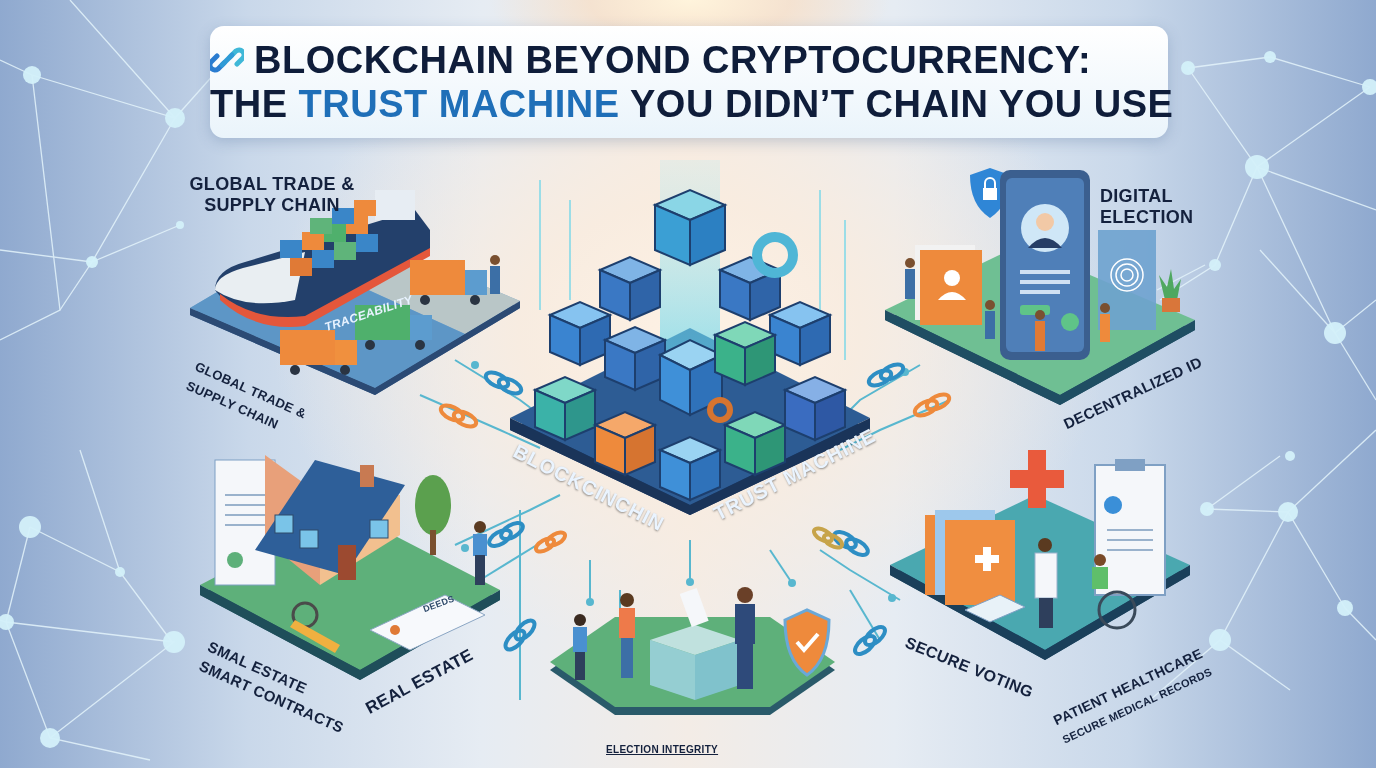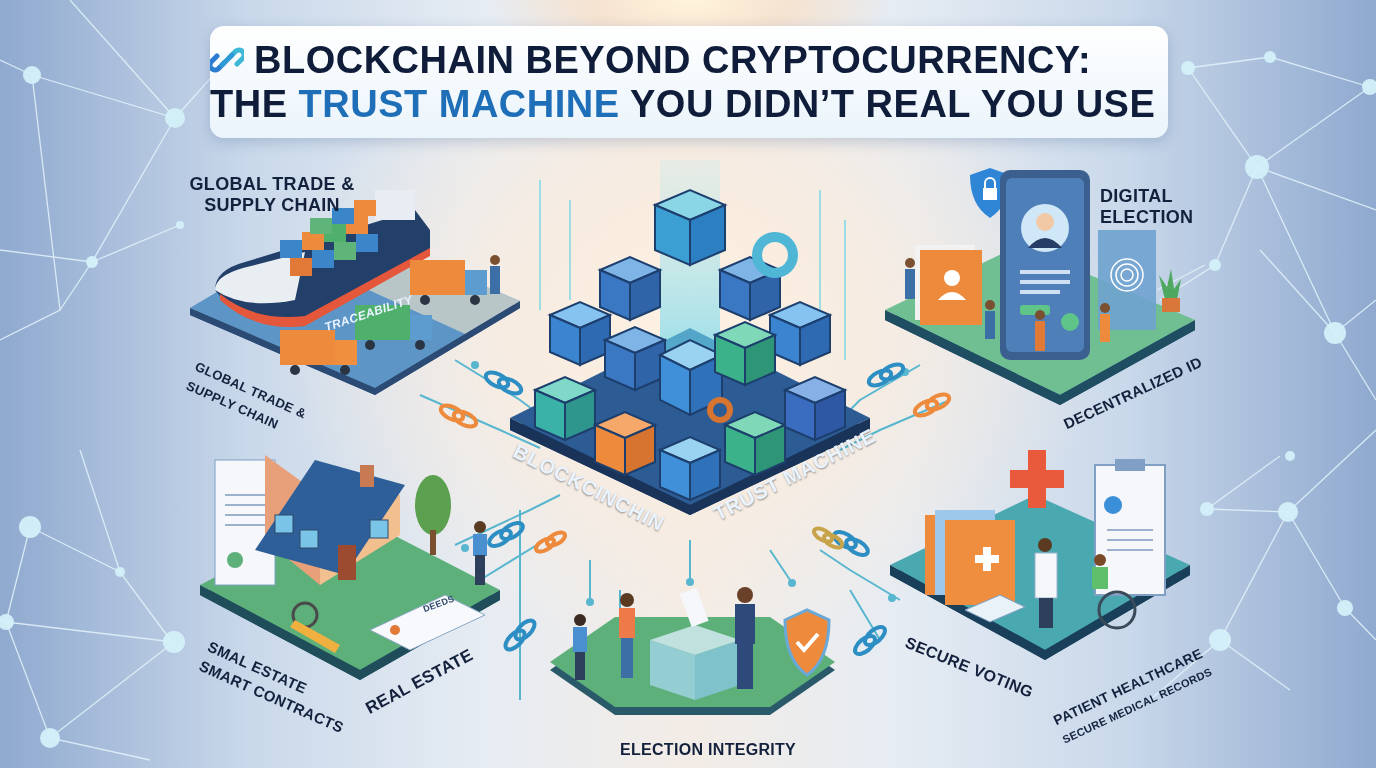--- a/index.html
+++ b/index.html
@@ -169,21 +169,21 @@
   <div class="title-line">
     <svg class="chain-icon" width="34" height="34" viewBox="0 0 34 34">
       <g fill="none" stroke-width="5" stroke-linecap="round">
         <path d="M14 20 L8 26 a5 5 0 0 1 -7 -7 L7 13" stroke="#2a7cd0"></path>
         <path d="M20 14 L26 8 a5 5 0 0 1 7 7 L27 21" stroke="#3fb8d8"></path>
         <path d="M12 22 L22 12" stroke="#2f9bd6"></path>
       </g>
     </svg><span>BLOCKCHAIN BEYOND CRYPTOCURRENCY:</span>
   </div>
   <div class="title-line">
-    <span>THE </span><span class="accent">TRUST MACHINE</span><span> YOU DIDN’T REAL YOU USE</span>
+    <span>THE </span><span class="accent">TRUST MACHINE</span><span> YOU DIDN’T CHAIN YOU USE</span>
   </div>
 </div>
 
 <svg class="platform" style="left:185px;top:190px" width="340" height="230" viewBox="0 0 340 230">
   <path d="M5 125 L150 40 L335 118 L190 205 Z" fill="#3a5f8f"></path>
   <path d="M5 118 L150 33 L335 111 L190 198 Z" fill="#7da9cf"></path>
   <path d="M150 33 L335 111 L280 144 L100 62 Z" fill="#b9c6c7"></path>
   <path d="M100 62 L280 144 L190 198 L5 118 Z" fill="#5d96c6"></path>
   <path d="M5 125 L190 205 L190 198 L5 118 Z" fill="#2b4a74"></path>
   <path d="M190 205 L335 118 L335 111 L190 198 Z" fill="#2b4a74"></path>
@@ -463,21 +463,21 @@
   <g>
       <circle cx="200" cy="15" r="8" fill="#6a4028"></circle>
       <rect x="190" y="24" width="20" height="40" fill="#2e4a7a"></rect>
       <rect x="192" y="64" width="16" height="45" fill="#2e4a7a"></rect>
     </g>
   <g>
       <path d="M240 40 L262 30 L284 40 Q284 80 262 95 Q240 80 240 40Z" fill="#ee8a3c" stroke="#6aa8d8" stroke-width="3"></path>
       <path d="M252 62 l7 8 l14 -16" fill="none" stroke="#fff" stroke-width="4"></path>
     </g>
 </svg>
-<div class="label" style="left:620px;top:739px;font-size:16px;">ELECTION INTEGRITY</div>
+<div class="label" style="left:606px;top:739px;font-size:10px;text-decoration:underline;">ELECTION INTEGRITY</div>
 
 <svg class="platform" style="left:885px;top:435px" width="310" height="230" viewBox="0 0 310 230">
   <path d="M5 140 L150 70 L305 140 L160 225 Z" fill="#234e6a"></path>
   <path d="M5 130 L150 60 L305 130 L160 215 Z" fill="#4aa8b0"></path>
   <path d="M5 130 L160 215 L160 225 L5 140Z" fill="#1a3f5a"></path>
   <path d="M160 215 L305 130 L305 140 L160 225Z" fill="#1a3f5a"></path>
   <g>
       <path d="M125 35 h18 v-20 h18 v20 h18 v18 h-18 v20 h-18 v-20 h-18z" fill="#e95a3c"></path>
     </g>
   <g>

